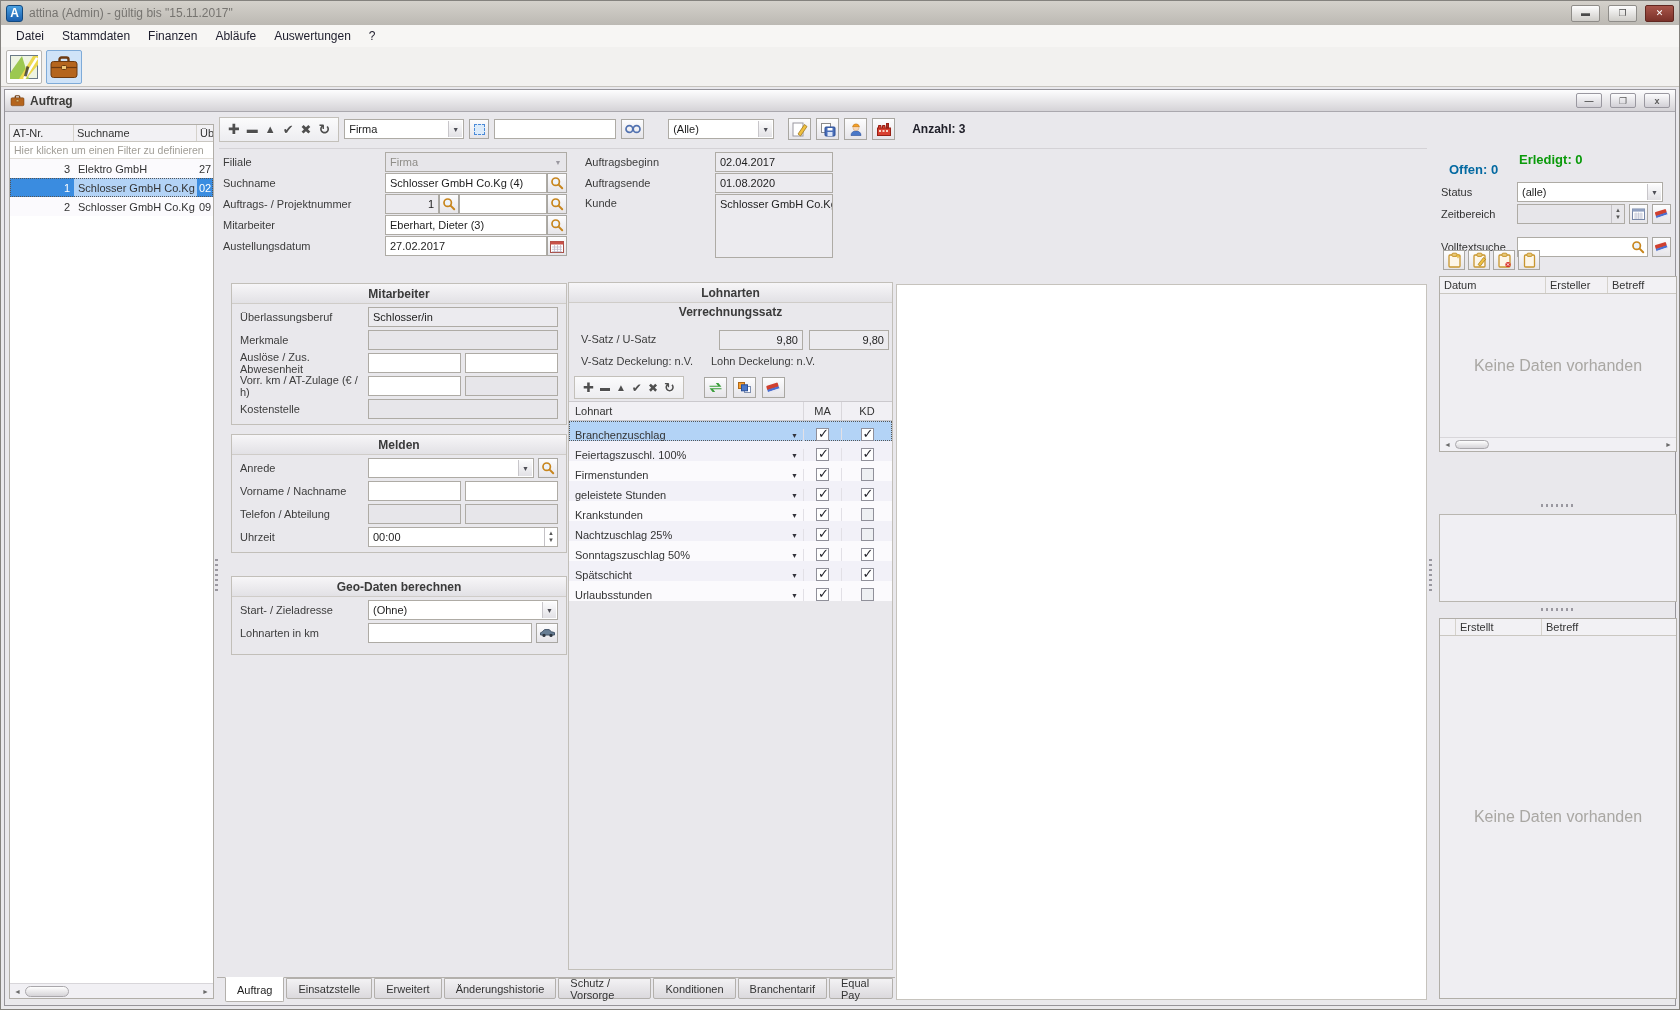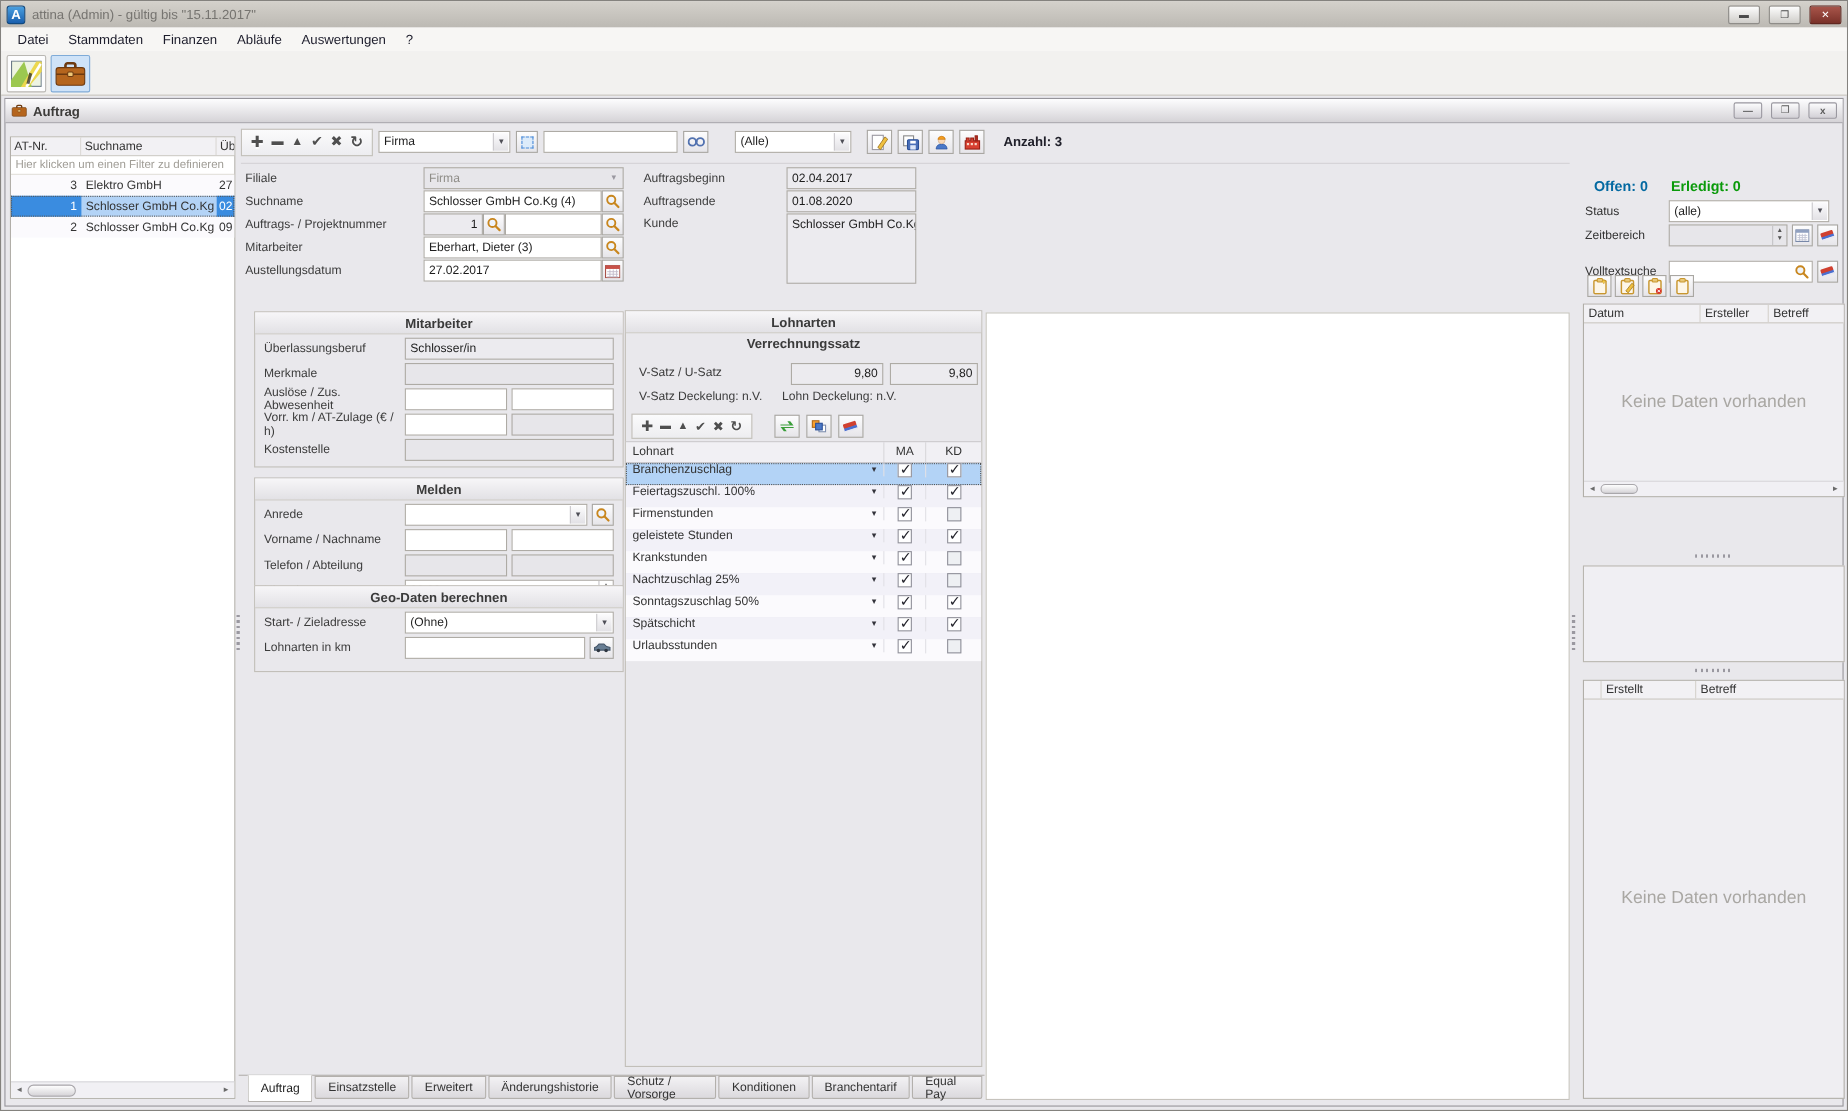--- a/index.html
+++ b/index.html
@@ -76,21 +76,21 @@
 .grow{display:flex;align-items:center;height:20px;margin:3px 8px 0 8px}
 .grow .lab{width:128px;color:#3c3c3c;flex:none}
 .grow .wide{flex:1}
 .grow .half{flex:1}
 .gap4{width:4px;flex:none}
 .skillbody{position:absolute;left:5px;right:5px;top:24px;bottom:5px;border:1px solid #c8c5c0;background:#edecf0;display:flex;align-items:center;justify-content:center}
 
 
 .lp{position:absolute;left:563px;top:170px;width:325px;height:688px;border:1px solid #c2bfb9;background:#e9e8ec}
 .lp-sub{height:18px;display:flex;align-items:center;justify-content:center;font-weight:bold;color:#3a3a3a;font-size:12px}
-.lrows div.lrrow{display:flex;height:20px;align-items:flex-start}
+.lrows div.lrrow{display:flex;height:20px;align-items:flex-end}
 .lrows div:nth-of-type(odd){background:#fbfafd}
 .lrows div:nth-of-type(even){background:#f2f1f8}
 .lrows div.selected{background:#b3d3f6}
 .lc-name{flex:1;display:flex;align-items:center;padding-left:6px;position:relative;border-right:1px solid #e2e0e6;white-space:nowrap;overflow:hidden}
 .lc-name .dd{position:absolute;right:5px;font-size:7px;color:#33333b}
 .lc-ma{width:38px;display:flex;align-items:center;justify-content:center;border-right:1px solid #e2e0e6}
 .lc-kd{width:50px;display:flex;align-items:center;justify-content:center}
 .lhd{display:flex;height:20px;background:#f1f0f4;border-bottom:1px solid #cbc9cd;border-top:1px solid #cbc9cd}
 .lhd span{display:flex;align-items:center}
 .lhd .n{flex:1;padding-left:6px;border-right:1px solid #d9d7db}
@@ -478,21 +478,21 @@
           </div>
         <div class="grow">
             <span class="lab">Uhrzeit</span>
             <div class="fld wide" style="padding-right:0">
               <span style="flex:1">00:00</span>
               <span class="spin">▲<br>▼</span>
             </div>
           </div>
       </div>
 
-      <div class="grp" style="left:226px;top:420px;width:336px;height:79px">
+      <div class="grp" style="left:226px;top:464px;width:336px;height:79px">
         <div class="grp-t">Geo-Daten berechnen</div>
         <div class="grow">
             <span class="lab">Start- / Zieladresse</span>
             <div class="fld combo wide">
               <span>(Ohne)</span>
               <span class="arr">▼</span>
             </div>
           </div>
         <div class="grow">
             <span class="lab">Lohnarten in km</span>
@@ -699,21 +699,21 @@
       <div class="white"></div>
 
       <div class="vsplit" style="left:1423px">
           <span class="vdots"></span>
         </div>
 
       <div class="sb">
         <div class="row" style="left:16px;top:50px">
             <span class="offen" style="color:#0369a1">Offen: 0</span>
           </div>
-        <div class="row" style="left:86px;top:50px">
+        <div class="row" style="left:86px;top:40px">
             <span class="offen" style="color:#0a9a0a">Erledigt: 0</span>
           </div>
 
         <div class="row" style="left:8px;top:70px;right:20px">
           <span class="lab" style="width:76px">Status</span>
           <div class="fld combo" style="flex:1">
               <span>(alle)</span>
               <span class="arr">▼</span>
             </div>
         </div>

